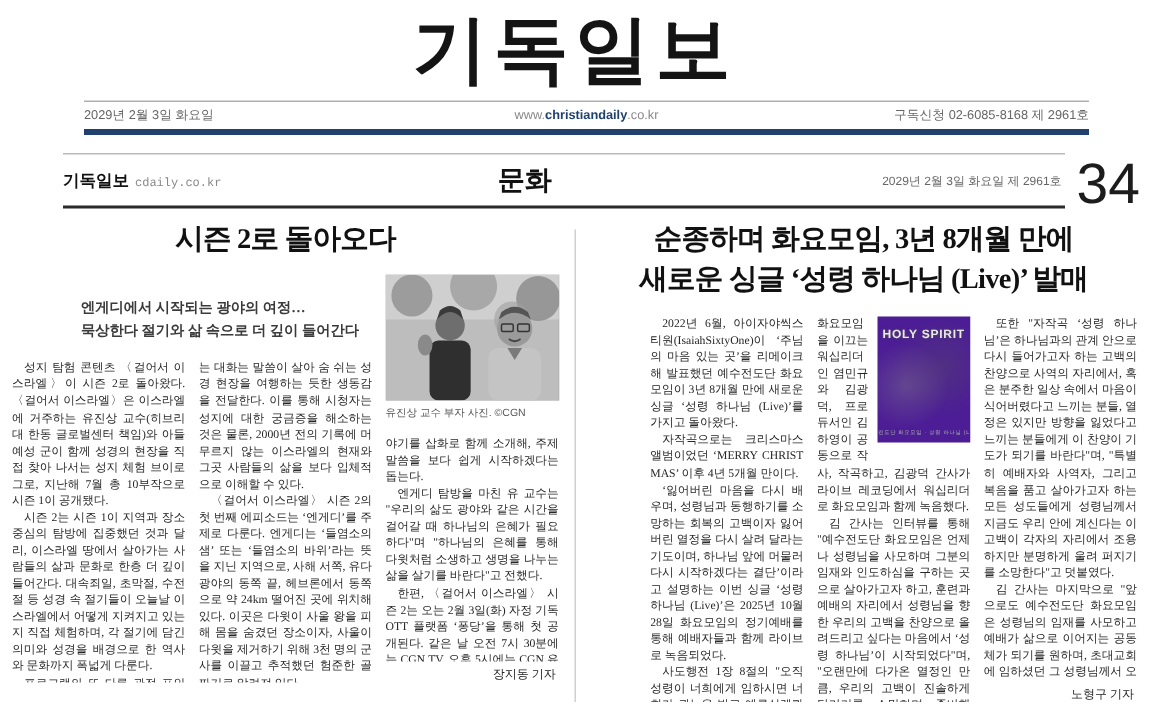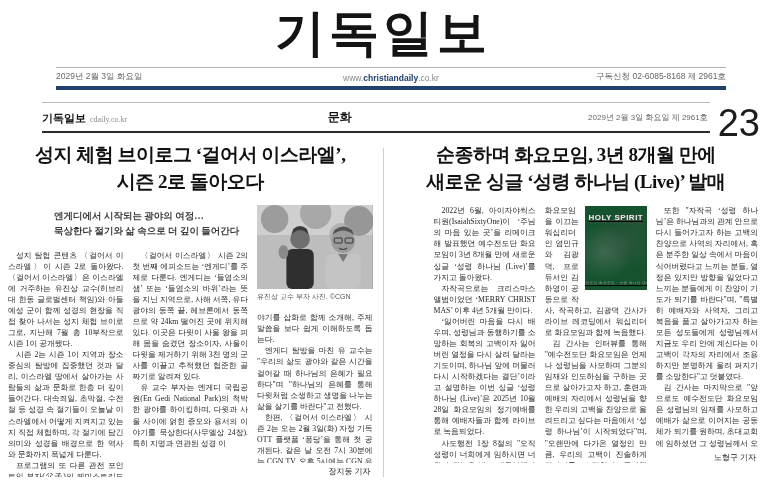--- a/index.html
+++ b/index.html
@@ -4,52 +4,52 @@
 <style>
   * { margin:0; padding:0; box-sizing:border-box; }
   html,body { width:766px; height:484px; background:#fff; overflow:hidden;
     font-family:"Liberation Serif","DejaVu Serif",serif; }
   .page { width:766px; height:484px; background:#ffffff; position:relative; }
 
   
   .masthead-title { text-align:center; padding-top:6px; font-size:50px; font-weight:900;
     font-family:"Liberation Sans","DejaVu Sans",sans-serif; color:#141414; letter-spacing:4px; line-height:1.1; }
   .h-rule-thin { height:1px; background:#b0b0b0; margin:6px 40px 0 56px; }
-  .h-daterow { display:flex; align-items:flex-end; margin:3px 40px 3px 56px;
+  .h-daterow { display:flex; align-items:flex-start; margin:3px 40px 3px 56px;
     font-size:8.5px; color:#666; font-family:"Liberation Sans","DejaVu Sans",sans-serif; }
   .h-daterow .left { width:200px; }
   .h-daterow .center { flex:1; text-align:center; color:#888; }
   .h-daterow .center b { color:#20416e; font-weight:bold; }
   .h-daterow .right { width:200px; text-align:right; }
   .h-rule-navy { height:4px; background:#20416e; margin:1px 40px 0 56px; }
 
   
   .section-bar { display:flex; align-items:flex-start; margin:12px 6px 0 42px; }
   .bar-main { flex:1; border-top:1px solid #bbb; border-bottom:2px solid #2b2b2b;
     display:flex; justify-content:space-between; align-items:center; padding:5px 2px 5px 0; }
-  .bar-brand { font-family:Liberation Serif, serif; }
+  .bar-brand { font-family:Liberation Mono, monospace; }
   .bar-brand .brand { font-size:11px; font-weight:bold; color:#111; }
   .bar-brand .url { font-size:8px; color:#888; margin-left:4px; }
-  .bar-section { font-size:12px; font-weight:bold; color:#111; }
+  .bar-section { font-size:18px; font-weight:bold; color:#111; }
   .bar-dateissue { font-size:8px; color:#666; font-family:"Liberation Sans","DejaVu Sans",sans-serif;margin-left:36px; }
   .page-num { font-size:38px; font-weight:300; color:#1c1c1c; line-height:0.85;
     font-family:"Liberation Sans","DejaVu Sans",sans-serif; margin-left:8px; position:relative; top:5px; }
 
   
   .articles { display:flex; margin:8px 8px 0 8px; }
   .article { flex:1; min-width:0; }
   .v-divider { width:1px; background:#cfcfcf; margin:6px 10px 0 10px; }
 
   .headline { text-align:center; font-size:19px; font-weight:bold; color:#111;
     line-height:1.42; margin-bottom:9px; letter-spacing:-0.5px; }
 
   .body-left { display:grid; grid-template-columns:1fr 1fr 1fr; column-gap:9px;
     grid-template-rows:auto 1fr; height:272px; }
   .subtitle { grid-column:1 / 3; grid-row:1; padding:4px 0 10px 46px; font-size:9.5px;
-    color:#3a3a3a; line-height:1.6; font-weight:bold; }
+    color:#3a3a3a; line-height:1.6; font-weight:bold;margin-top:12px; }
   .colA { grid-column:1; grid-row:2; overflow:hidden; }
   .colB { grid-column:2; grid-row:2; overflow:hidden; }
   .colC { grid-column:3; grid-row:1 / 3; display:flex; flex-direction:column; overflow:hidden; }
 
   .body-right { display:grid; grid-template-columns:1fr 1fr 1fr; column-gap:9px; height:258px;margin-left:40px; }
   .rcol { overflow:hidden; }
   .rcol.last { display:flex; flex-direction:column; }
   .coltext { flex:1; overflow:hidden; }
 
   p.bodytext { font-size:7.8px; line-height:1.42; color:#262626; text-align:justify;
@@ -57,23 +57,23 @@
   p.bodytext.noindent { text-indent:0; }
   .reporter { font-size:8px; color:#222; text-align:right; padding:3px 2px 0 0; font-weight:normal; }
 
   
   .photo { width:100%; height:84px; overflow:hidden; background:#9b9b9b; }
   .photo svg { display:block; width:100%; height:100%; }
   .caption { font-size:7px; color:#555; padding:3px 0 10px 0;
     font-family:"Liberation Sans","DejaVu Sans",sans-serif; }
 
   
-  .album { float:right; width:62px; height:84px; margin:1px 0 5px 6px; background:#14532d;
+  .album { float:right; width:62px; height:84px; margin:1px 0 5px 6px; background:#4c1d95;
     display:flex; flex-direction:column; align-items:center; justify-content:space-between;
-    padding:7px 3px 5px 3px; position:relative; overflow:hidden;text-decoration:underline; }
+    padding:7px 3px 5px 3px; position:relative; overflow:hidden; }
   .album::before { content:""; position:absolute; inset:0;
     background:radial-gradient(circle at 30% 55%, rgba(140,140,140,0.35), transparent 45%),
                radial-gradient(circle at 70% 40%, rgba(90,90,90,0.3), transparent 50%); }
   .album-title { position:relative; color:#e8e8e8; font-size:8px; font-weight:bold;
     letter-spacing:0.5px; font-family:"Liberation Sans","DejaVu Sans",sans-serif;
     text-shadow:0 0 2px #555; white-space:nowrap; }
   .album-sub { position:relative; color:#aaa; font-size:3.5px; letter-spacing:0.5px;
     font-family:"Liberation Sans","DejaVu Sans",sans-serif; white-space:nowrap; }
 </style>
 </head>
@@ -89,41 +89,41 @@
     <span class="right">구독신청 02-6085-8168 제 2961호</span>
   </div>
   <div class="h-rule-navy"></div>
 
   <div class="section-bar">
     <div class="bar-main">
       <span class="bar-brand"><span class="brand">기독일보</span><span class="url">cdaily.co.kr</span></span>
       <span class="bar-section">문화</span>
       <span class="bar-dateissue">2029년 2월 3일 화요일 제 2961호</span>
     </div>
-    <span class="page-num">23</span>
+    <span class="page-num">34</span>
   </div>
 
   <div class="articles">
 
     <div class="article">
       <div class="headline">
-        <div>성지 체험 브이로그 ‘걸어서 이스라엘’,</div>
         <div>시즌 2로 돌아오다</div>
       </div>
       <div class="body-left">
         <div class="subtitle">
           <div>엔게디에서 시작되는 광야의 여정…</div>
           <div>묵상한다 절기와 삶 속으로 더 깊이 들어간다</div>
         </div>
         <div class="colA">
           <p class="bodytext">성지 탐험 콘텐츠 〈걸어서 이스라엘〉이 시즌 2로 돌아왔다. 〈걸어서 이스라엘〉은 이스라엘에 거주하는 유진상 교수(히브리대 한동 글로벌센터 책임)와 아들 예성 군이 함께 성경의 현장을 직접 찾아 나서는 성지 체험 브이로그로, 지난해 7월 총 10부작으로 시즌 1이 공개됐다.</p>
           <p class="bodytext">시즌 2는 시즌 1이 지역과 장소 중심의 탐방에 집중했던 것과 달리, 이스라엘 땅에서 살아가는 사람들의 삶과 문화로 한층 더 깊이 들어간다. 대속죄일, 초막절, 수전절 등 성경 속 절기들이 오늘날 이스라엘에서 어떻게 지켜지고 있는지 직접 체험하며, 각 절기에 담긴 의미와 성경을 배경으로 한 역사와 문화까지 폭넓게 다룬다.</p>
           <p class="bodytext">프로그램의 또 다른 관전 포인트인 부자(父子)의 케미스트리도 시즌 2에서 그대로 이어진다. 이스라엘에서 태어나고 자란 예성 군과 아버지 유진상 교수가 성경의 무대를 함께 걷고 탐방하며 나누</p>
         </div>
         <div class="colB">
+          <p class="bodytext noindent">는 대화는 말씀이 살아 숨 쉬는 성경 현장을 여행하는 듯한 생동감을 전달한다. 이를 통해 시청자는 성지에 대한 궁금증을 해소하는 것은 물론, 2000년 전의 기록에 머무르지 않는 이스라엘의 현재와 그곳 사람들의 삶을 보다 입체적으로 이해할 수 있다.</p>
           <p class="bodytext">〈걸어서 이스라엘〉 시즌 2의 첫 번째 에피소드는 ‘엔게디’를 주제로 다룬다. 엔게디는 ‘들염소의 샘’ 또는 ‘들염소의 바위’라는 뜻을 지닌 지역으로, 사해 서쪽, 유다 광야의 동쪽 끝, 헤브론에서 동쪽으로 약 24km 떨어진 곳에 위치해 있다. 이곳은 다윗이 사울 왕을 피해 몸을 숨겼던 장소이자, 사울이 다윗을 제거하기 위해 3천 명의 군사를 이끌고 추적했던 험준한 골짜기로 알려져 있다.</p>
           <p class="bodytext">유 교수 부자는 엔게디 국립공원(En Gedi National Park)의 척박한 광야를 하이킹하며, 다윗과 사울 사이에 얽힌 증오와 용서의 이야기를 묵상한다(사무엘상 24장). 특히 지명과 연관된 성경 이</p>
         </div>
         <div class="colC">
           <div class="photo">
             <svg viewBox="0 0 118 84" preserveAspectRatio="none">
               <rect width="118" height="84" fill="#bdbdbd"></rect>
               <rect width="118" height="30" fill="#cfcfcf"></rect>
               <circle cx="18" cy="14" r="14" fill="#8e8e8e" opacity="0.8"></circle>
               <circle cx="60" cy="8" r="16" fill="#979797" opacity="0.7"></circle>
@@ -139,21 +139,21 @@
               <path d="M77 30 q11 -9 22 0 l-2 -5 q-9 -7 -18 0 z" fill="#555"></path>
               <rect x="79" y="33" width="8" height="5" rx="1" fill="none" stroke="#333" stroke-width="1"></rect>
               <rect x="90" y="33" width="8" height="5" rx="1" fill="none" stroke="#333" stroke-width="1"></rect>
               <path d="M84 43 q4 3 8 0" stroke="#444" stroke-width="1.2" fill="none"></path>
               <rect x="70" y="49" width="36" height="35" rx="7" fill="#c4c4c4"></rect>
               <path d="M83 49 l5 8 l5 -8 z" fill="#7a7a7a"></path>
             </svg>
           </div>
           <div class="caption">유진상 교수 부자 사진. ©CGN</div>
           <div class="coltext">
-            <p class="bodytext noindent">야기를 삽화로 함께 소개해, 주제 말씀을 보다 쉽게 이해하도록 돕는다.</p>
+            <p class="bodytext noindent">야기를 삽화로 함께 소개해, 주제 말씀을 보다 쉽게 시작하겠다는 돕는다.</p>
             <p class="bodytext">엔게디 탐방을 마친 유 교수는 "우리의 삶도 광야와 같은 시간을 걸어갈 때 하나님의 은혜가 필요하다"며 "하나님의 은혜를 통해 다윗처럼 소생하고 생명을 나누는 삶을 살기를 바란다"고 전했다.</p>
             <p class="bodytext">한편, 〈걸어서 이스라엘〉 시즌 2는 오는 2월 3일(화) 자정 기독 OTT 플랫폼 ‘퐁당’을 통해 첫 공개된다. 같은 날 오전 7시 30분에는 CGN TV, 오후 5시에는 CGN 유튜브 채널에서도 시청할 수 있다. 제작진은 "시즌 1보다 재미와 고생은 두 배, 문화 체험은 그 이상으로 확장됐다"며 많은 관심을 당부했다.</p>
           </div>
           <div class="reporter">장지동 기자</div>
         </div>
       </div>
     </div>
 
     <div class="v-divider"></div>
 

